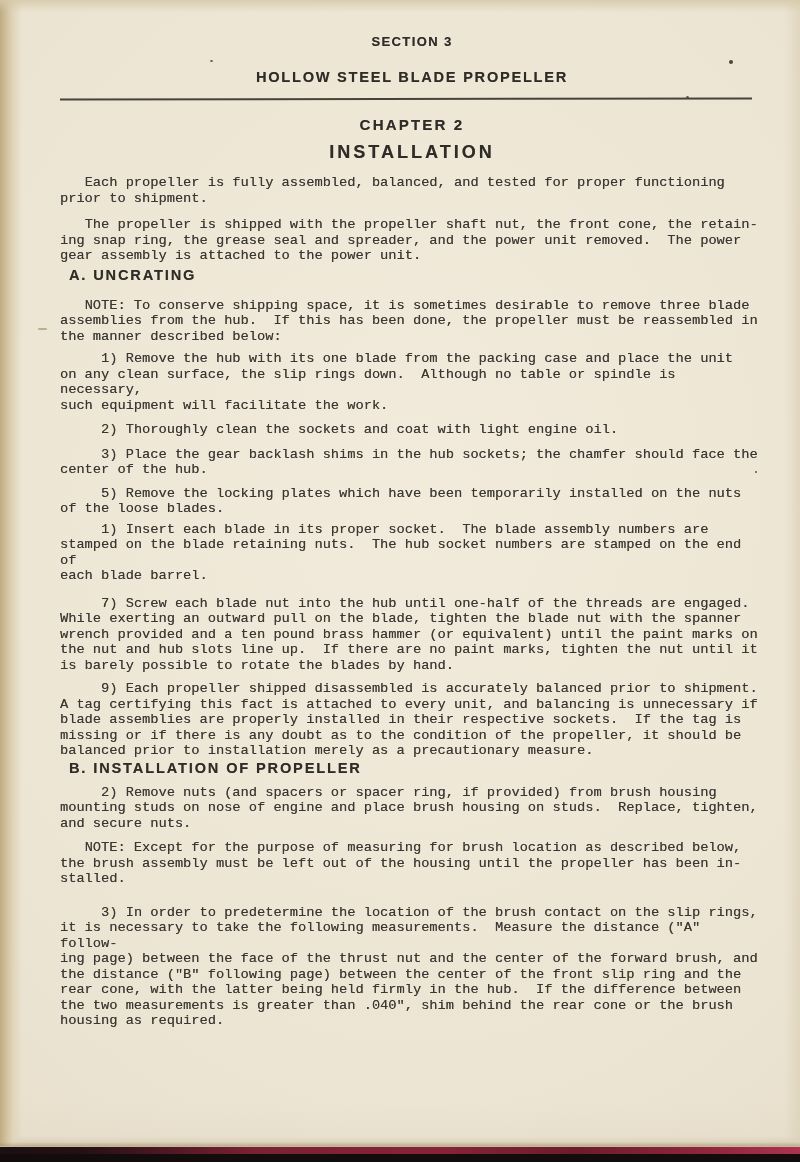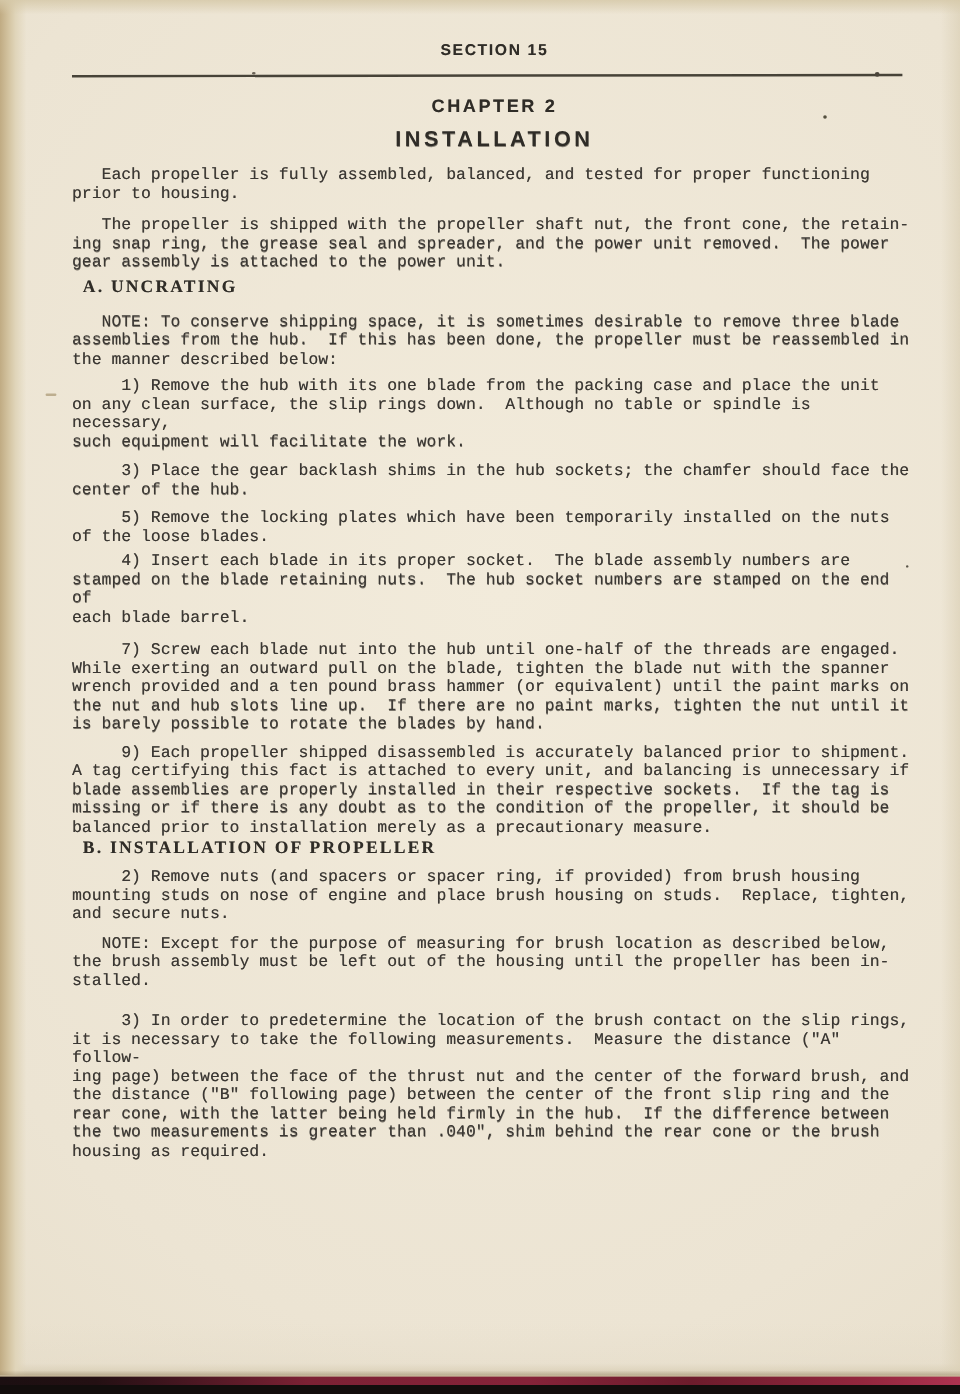--- a/index.html
+++ b/index.html
@@ -24,68 +24,70 @@
     font-family:"Liberation Sans", sans-serif; font-weight:bold; color:#2f2c27;
     text-shadow: 0.2px 0.2px 0.3px rgba(40,36,30,0.5);
     margin:0; line-height:15px;
   }
   .center { text-align:center; }
   .h-section { font-size:13px; letter-spacing:1.4px; }
   .h-title   { font-size:14.5px; letter-spacing:1.8px; margin-top:21px; }
   .rule { border:none; border-top:2px solid #474338; width:692px; margin:13px 0 0 0; transform:rotate(-0.08deg); }
   .h-chapter { font-size:15px; letter-spacing:2.2px; margin-top:17px; }
   .h-install { font-size:18px; letter-spacing:3px;  margin-top:13px; }
-  .h-sub     { font-size:14.5px; letter-spacing:1.9px; margin-left:9px; line-height:15px;font-family:Liberation Serif, serif; }
+  .h-sub     { font-size:14.5px; letter-spacing:1.9px; margin-left:9px; line-height:15px; }
   .speck { position:absolute; border-radius:50%; }
   .book-edge {
     position:absolute; left:0; right:0; bottom:0; height:15px;
     border-top:1px solid #c6b798;
     background:
       linear-gradient(0deg, #120d0c 0%, #120d0c 52%, rgba(18,13,12,0) 52%),
       linear-gradient(90deg, #1b0f11 0%, #241013 10%, #3a141c 16%, #7c2134 32%, #862339 55%, #6d1c2c 72%, #93273e 90%, #ad3350 100%);
   }
   .book-edge-shadow {
     position:absolute; left:0; right:0; bottom:15px; height:5px;
     background:linear-gradient(0deg, rgba(150,134,104,0.55), rgba(150,134,104,0));
   }
 </style>
 </head>
 <body>
 
 <div class="page">
 
   <div class="content">
 
-    <div class="h h-section center">SECTION 15</div>
+    <div class="h h-section center">SECTION 3</div>
+    <div class="h h-title center">HOLLOW STEEL BLADE PROPELLER</div>
 
     <hr class="rule">
 
     <div class="h h-chapter center">CHAPTER 2</div>
     <div class="h h-install center">INSTALLATION</div>
 
     <p class="mono" style="margin-top:15px">   Each propeller is fully assembled, balanced, and tested for proper functioning
-prior to housing.</p>
+prior to shipment.</p>
     <p class="mono" style="margin-top:11px">   The propeller is shipped with the propeller shaft nut, the front cone, the retain-
 ing snap ring, the grease seal and spreader, and the power unit removed.  The power
 gear assembly is attached to the power unit.</p>
 
     <div class="h h-sub" style="margin-top:4px">A. UNCRATING</div>
 
     <p class="mono" style="margin-top:15px">   NOTE: To conserve shipping space, it is sometimes desirable to remove three blade
 assemblies from the hub.  If this has been done, the propeller must be reassembled in
 the manner described below:</p>
 
     <p class="mono" style="margin-top:7px">     1) Remove the hub with its one blade from the packing case and place the unit
 on any clean surface, the slip rings down.  Although no table or spindle is necessary,
 such equipment will facilitate the work.</p>
+    <p class="mono" style="margin-top:9px">     2) Thoroughly clean the sockets and coat with light engine oil.</p>
     <p class="mono" style="margin-top:9px">     3) Place the gear backlash shims in the hub sockets; the chamfer should face the
 center of the hub.</p>
     <p class="mono" style="margin-top:8px">     5) Remove the locking plates which have been temporarily installed on the nuts
 of the loose blades.</p>
-    <p class="mono" style="margin-top:5px">     4) Insert each blade in its proper socket.  The blade assembly numbers are
+    <p class="mono" style="margin-top:5px">     1) Insert each blade in its proper socket.  The blade assembly numbers are
 stamped on the blade retaining nuts.  The hub socket numbers are stamped on the end of
 each blade barrel.</p>
     <p class="mono" style="margin-top:12px">     7) Screw each blade nut into the hub until one-half of the threads are engaged.
 While exerting an outward pull on the blade, tighten the blade nut with the spanner
 wrench provided and a ten pound brass hammer (or equivalent) until the paint marks on
 the nut and hub slots line up.  If there are no paint marks, tighten the nut until it
 is barely possible to rotate the blades by hand.</p>
     <p class="mono" style="margin-top:8px">     9) Each propeller shipped disassembled is accurately balanced prior to shipment.
 A tag certifying this fact is attached to every unit, and balancing is unnecessary if
 blade assemblies are properly installed in their respective sockets.  If the tag is

